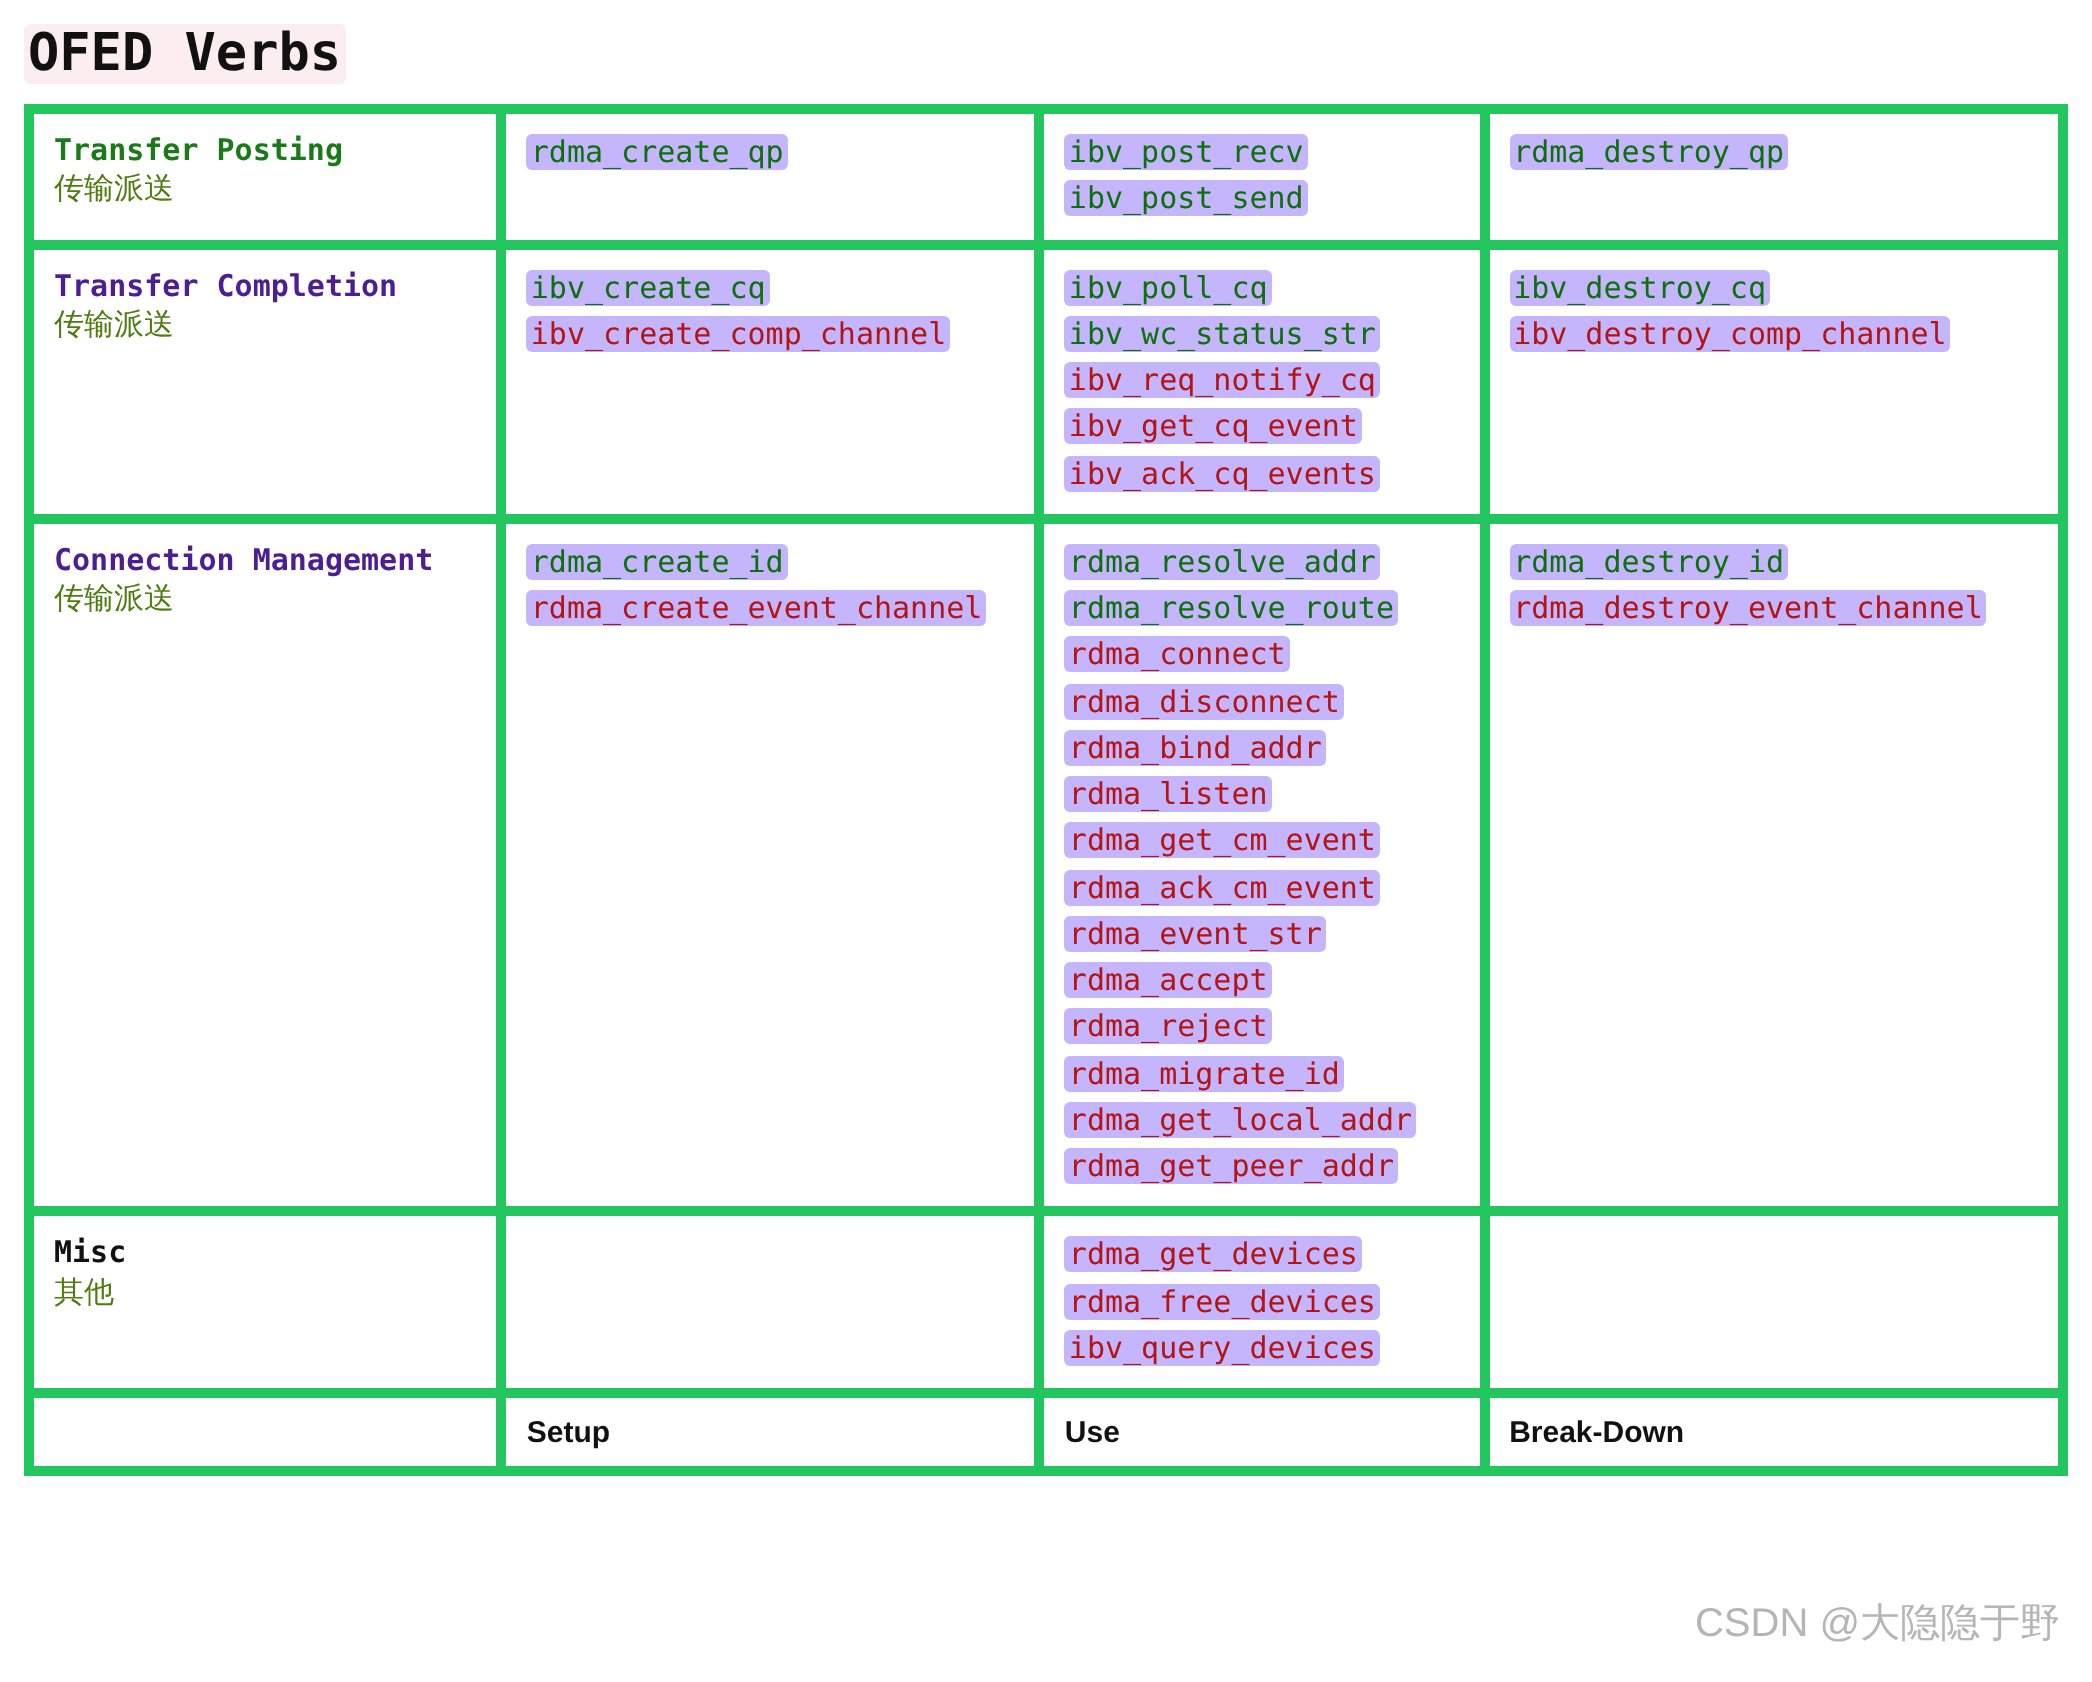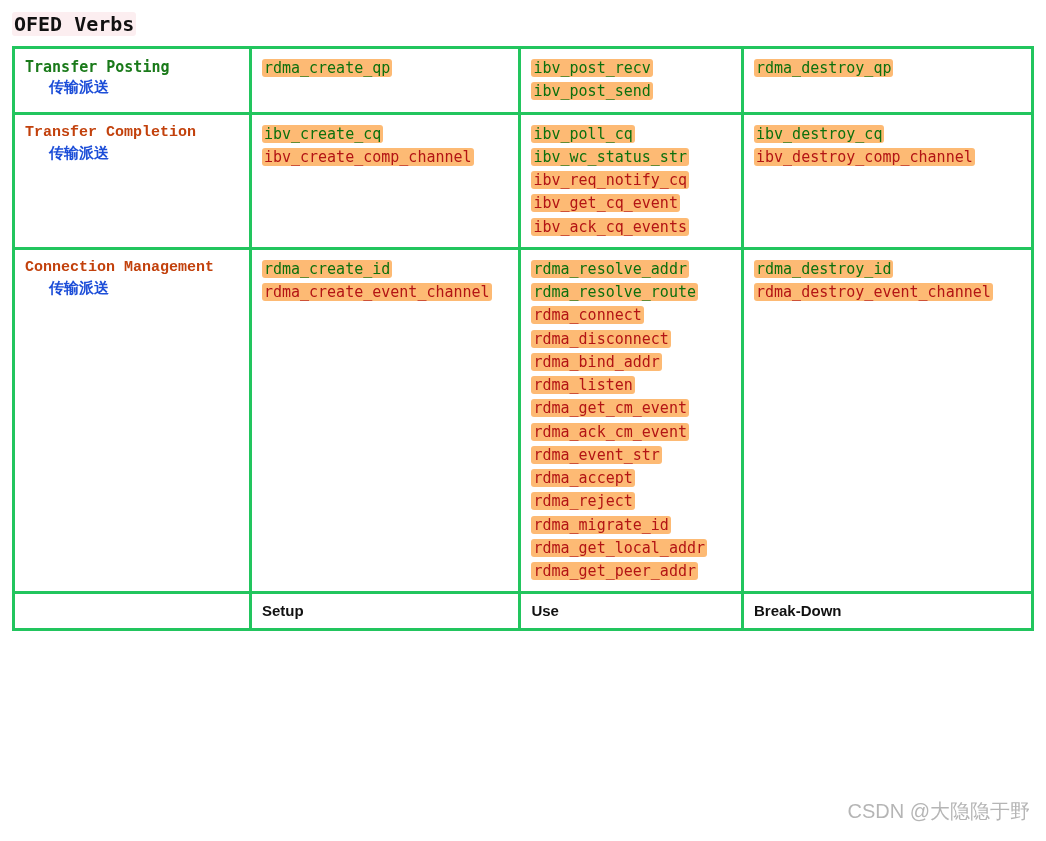--- a/index.html
+++ b/index.html
@@ -9,54 +9,53 @@
     font-family: "Consolas", "Menlo", "DejaVu Sans Mono", monospace;
     font-size: 15px;
     color: #111;
     width: 1046px;
     box-sizing: border-box;
   }
   h2.title {
     margin: 0 0 10px 0;
     font-family: "Consolas","Menlo",monospace;
     font-weight: 700;
-    font-size: 20px;
+    font-size: 26px;
     background: #fceef0;
     display: inline-block;
     padding: 0 2px;
     border-radius: 3px;
   }
   table {
     border-collapse: collapse;
     width: 100%;
     table-layout: auto;
   }
   td, th {
-    border: 3px solid #22c55e;
+    border: 5px solid #22c55e;
     vertical-align: top;
     padding: 8px 10px;
     text-align: left;
   }
   .cat-en {
     font-weight: 700;
     line-height: 1.35;
   }
   .cat-en.green { color: #1a7a1a; }
-  .cat-en.red   { color: #c2410c; font-family: Liberation Mono, monospace; }
+  .cat-en.red   { color: #4c1d95; }
   .cat-en.black { color: #111; }
   .cat-cn {
     font-family: "Microsoft YaHei", "SimSun", sans-serif;
-    font-weight: 700;
-    color: #1d4ed8;
+    font-weight: 400;
+    color: #4d7c0f;
     line-height: 1.35;
-    margin-left: 24px;
   }
   .code {
     font-family: "Consolas","Menlo",monospace;
-    background: #fdba74;
+    background: #c4b5fd;
     padding: 0 2px;
     border-radius: 3px;
     line-height: 1.55;
     display: inline;
   }
   .code.green { color: #0d700d; }
   .code.red   { color: #b31414; margin-top: 24px; }
   .ftr {
     font-family: Arial, sans-serif;
     font-weight: 700;
@@ -113,20 +112,29 @@
       </tr>
       <tr>
         <td>
           <div class="cat-en red">Connection Management</div>
           <div class="cat-cn">传输派送</div>
         </td>
         <td><span class="code green">rdma_create_id</span><br><span class="code red">rdma_create_event_channel</span></td>
         <td><span class="code green">rdma_resolve_addr</span><br><span class="code green">rdma_resolve_route</span><br><span class="code red">rdma_connect</span><br><span class="code red">rdma_disconnect</span><br><span class="code red">rdma_bind_addr</span><br><span class="code red">rdma_listen</span><br><span class="code red">rdma_get_cm_event</span><br><span class="code red">rdma_ack_cm_event</span><br><span class="code red">rdma_event_str</span><br><span class="code red">rdma_accept</span><br><span class="code red">rdma_reject</span><br><span class="code red">rdma_migrate_id</span><br><span class="code red">rdma_get_local_addr</span><br><span class="code red">rdma_get_peer_addr</span></td>
         <td><span class="code green">rdma_destroy_id</span><br><span class="code red">rdma_destroy_event_channel</span></td>
       </tr>
+      <tr>
+        <td>
+          <div class="cat-en black">Misc</div>
+          <div class="cat-cn">其他</div>
+        </td>
+        <td></td>
+        <td><span class="code red">rdma_get_devices</span><br><span class="code red">rdma_free_devices</span><br><span class="code red">ibv_query_devices</span></td>
+        <td></td>
+      </tr>
     </tbody>
   <tfoot>
     <tr>
       <td></td>
       <td><span class="ftr">Setup</span></td>
       <td><span class="ftr">Use</span></td>
       <td><span class="ftr">Break-Down</span></td>
     </tr>
   </tfoot>
 </table>

